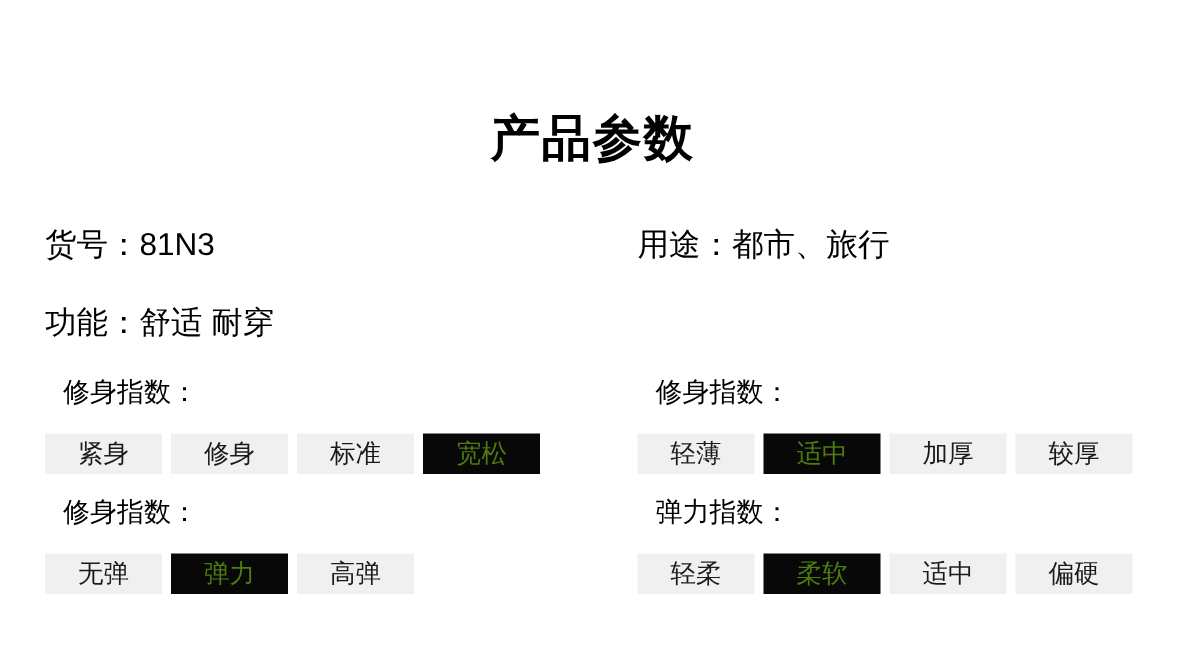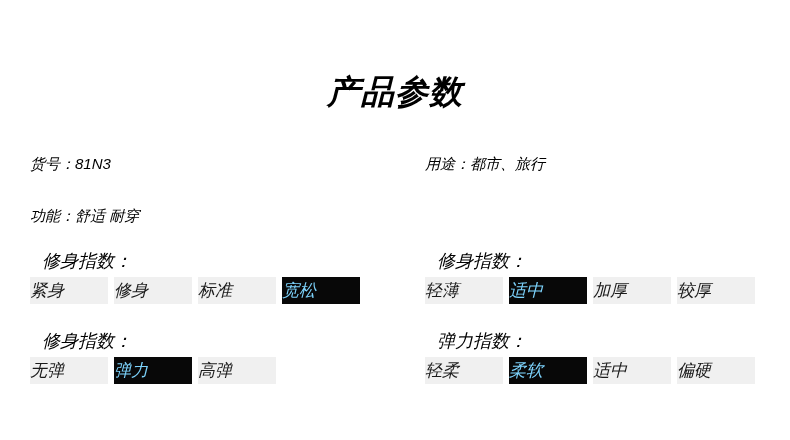--- a/index.html
+++ b/index.html
@@ -12,21 +12,20 @@
     height: 440px;
     font-family: "Liberation Sans", "DejaVu Sans", sans-serif;
     color: #000000;
     overflow: hidden;
     position: relative;
   }
   .page {
     position: relative;
     width: 790px;
     height: 440px;
-    font-style: italic;
   }
   .title {
     position: absolute;
     left: 0;
     top: 72px;
     width: 790px;
     text-align: center;
     font-size: 33px;
     font-weight: bold;
     letter-spacing: 1px;
@@ -41,21 +40,21 @@
   }
   .col-right {
     position: absolute;
     left: 425px;
     top: 0;
     width: 365px;
     height: 310px;
   }
   .info-line {
     position: absolute;
-    font-size: 15px;
+    font-size: 21px;
     line-height: 24px;
     white-space: nowrap;
     text-align: right;
   }
   .info-line .lab { }
   .info-line .val { }
   .line-a { top: 152px; }
   .line-b { top: 204px; }
 
   .spec-block {
@@ -72,30 +71,31 @@
     white-space: nowrap;
   }
   .pill-row {
     display: flex;
     gap: 6px;
   }
   .pill {
     width: 78px;
     height: 27px;
     line-height: 27px;
-    text-align: left;
+    text-align: center;
     font-size: 17px;
     background: #f0f0f0;
     color: #1a1a1a;
     box-sizing: border-box;
     white-space: nowrap;
+    margin-top: 12px;
   }
   .pill.active {
     background: #080808;
-    color: #7dd3fc;
+    color: #4d7c0f;
   }
 </style>
 </head>
 <body>
 
 <div class="page">
 
   <div class="title">产品参数</div>
 
   <div class="col-left">

